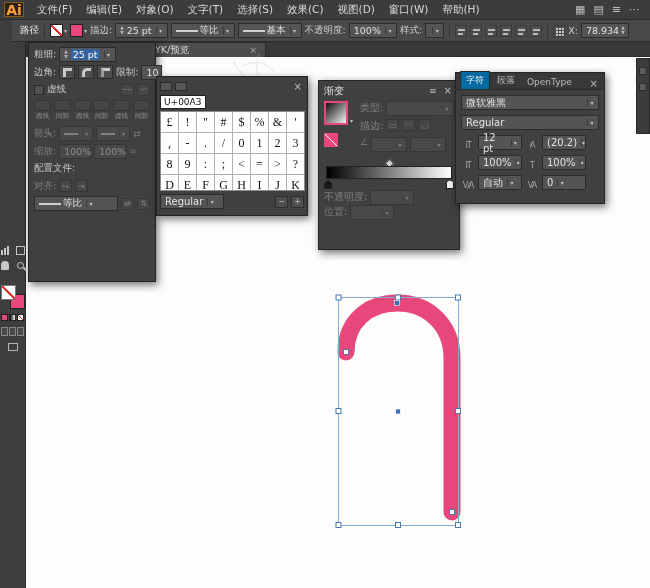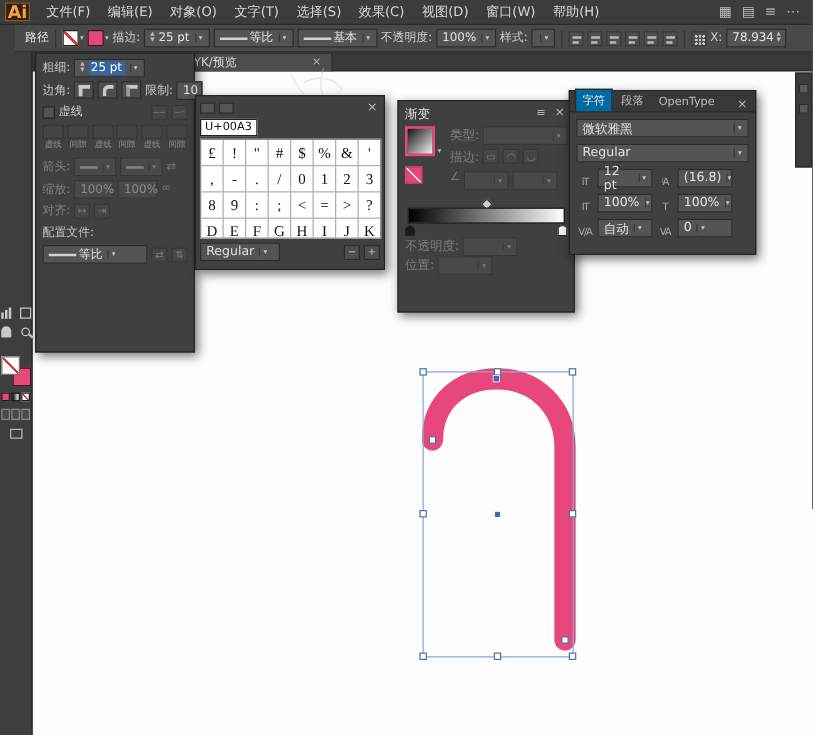--- a/index.html
+++ b/index.html
@@ -405,27 +405,27 @@
     <div class="sp-row dim">
       <span class="sp-label">缩放:</span>
       <span class="combo w32">
         <span>100%</span>
       </span>
       <span class="combo w32">
         <span>100%</span>
       </span>
       <span class="swap">∞</span>
     </div>
+    <div class="sp-row">
+      <span class="sp-label">配置文件:</span>
+    </div>
     <div class="sp-row dim">
       <span class="sp-label">对齐:</span>
       <span class="btn tiny">↦</span>
       <span class="btn tiny">⇥</span>
-    </div>
-    <div class="sp-row">
-      <span class="sp-label">配置文件:</span>
     </div>
     <div class="sp-row">
       <span class="combo grow">
         <span class="line-glyph"></span>
         <span>等比</span>
         <span class="dd">▾</span>
       </span>
       <span class="btn tiny dim">⇄</span>
       <span class="btn tiny dim">⇅</span>
     </div>
@@ -571,21 +571,21 @@
       </span>
     </div>
     <div class="cp-row">
       <span class="cp-icon">iT</span>
       <span class="combo w44">
         <span>12 pt</span>
         <span class="dd">▾</span>
       </span>
       <span class="cp-icon">ʲA</span>
       <span class="combo w44">
-        <span>(16.8)</span>
+        <span>(20.2)</span>
         <span class="dd">▾</span>
       </span>
     </div>
     <div class="cp-row">
       <span class="cp-icon">IT</span>
       <span class="combo w44">
         <span>100%</span>
         <span class="dd">▾</span>
       </span>
       <span class="cp-icon">T</span>

